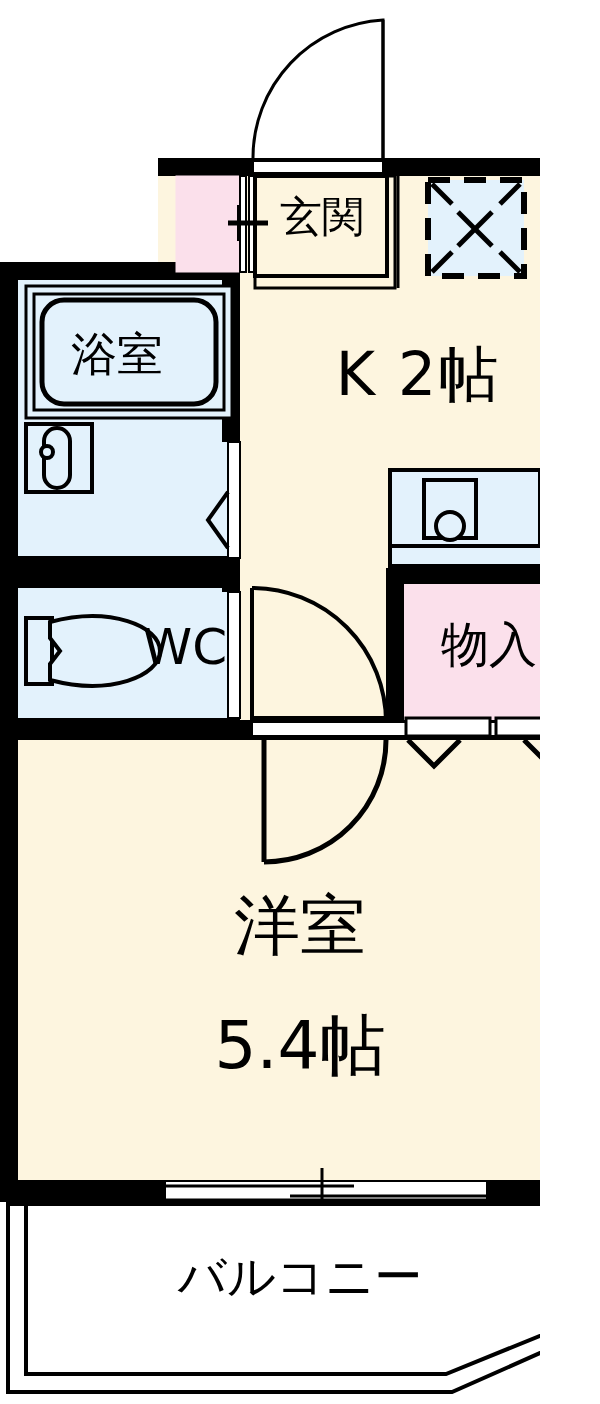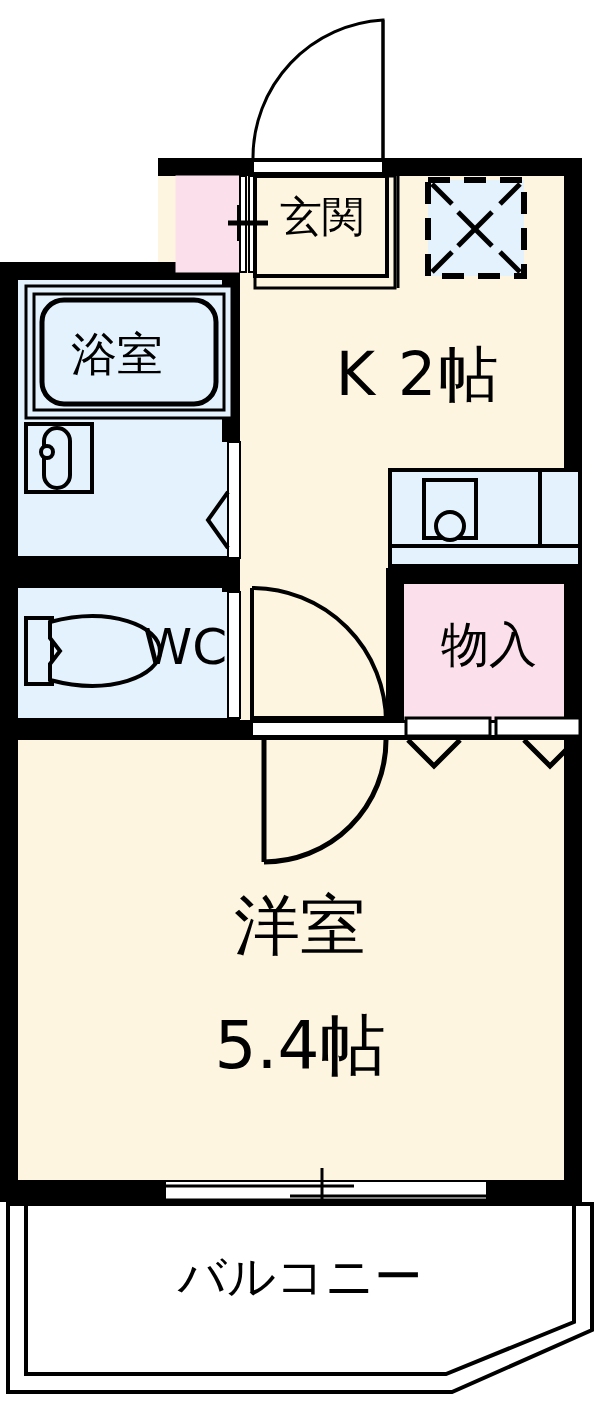--- a/index.html
+++ b/index.html
@@ -5,21 +5,21 @@
   html, body {
     margin: 0;
     padding: 0;
     background: #ffffff;
   }
   body {
     font-family: "Liberation Sans", sans-serif;
   }
   #plan-root {
     position: relative;
-    width: 600px;
+    width: 540px;
     height: 1404px;
     background: #be185d;
     overflow: hidden;
   }
   #plan-svg {
     display: block;
     width: 600px;
     height: 1404px;
   }
   .rm-label {

